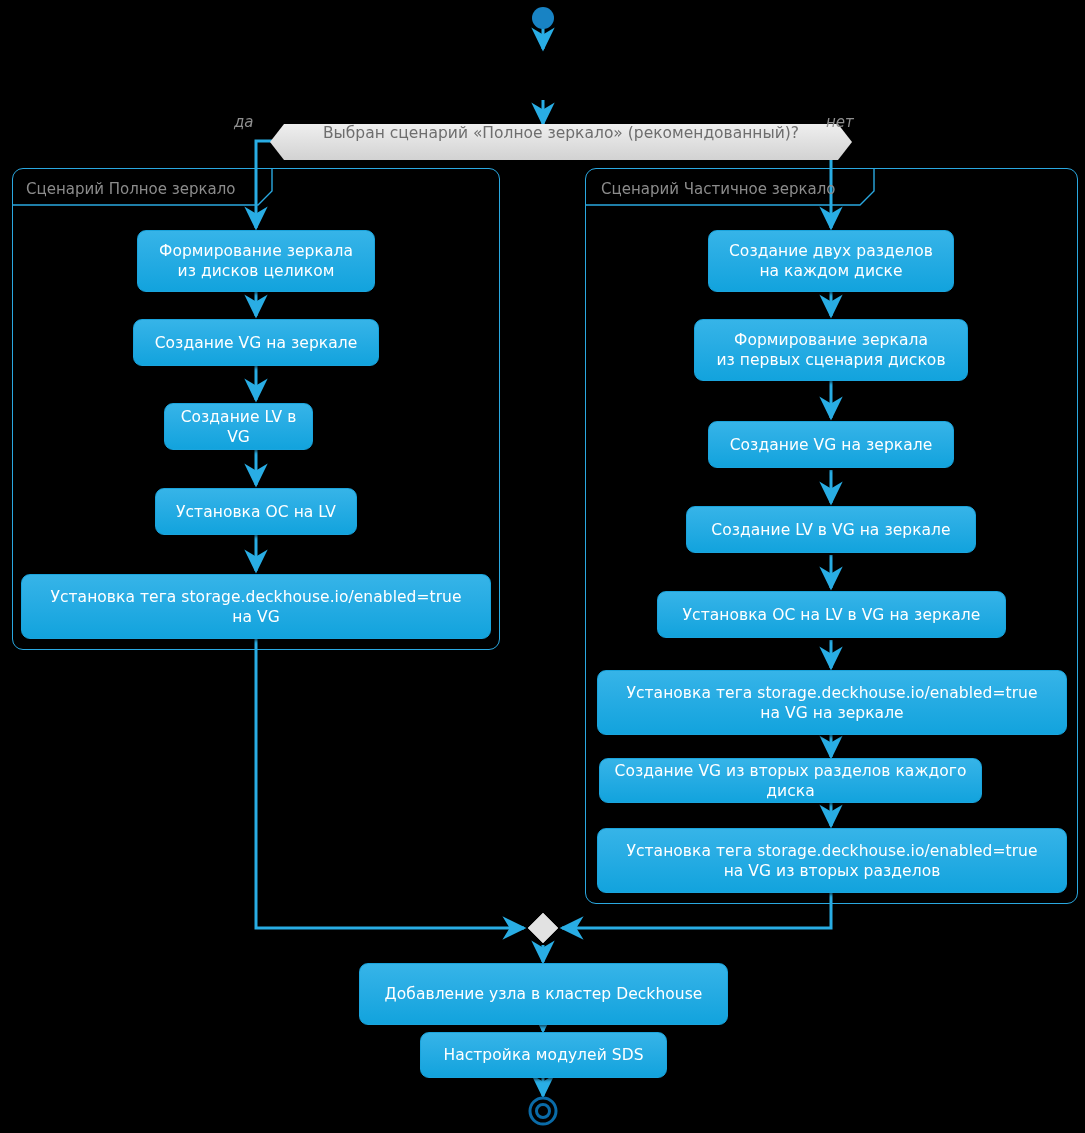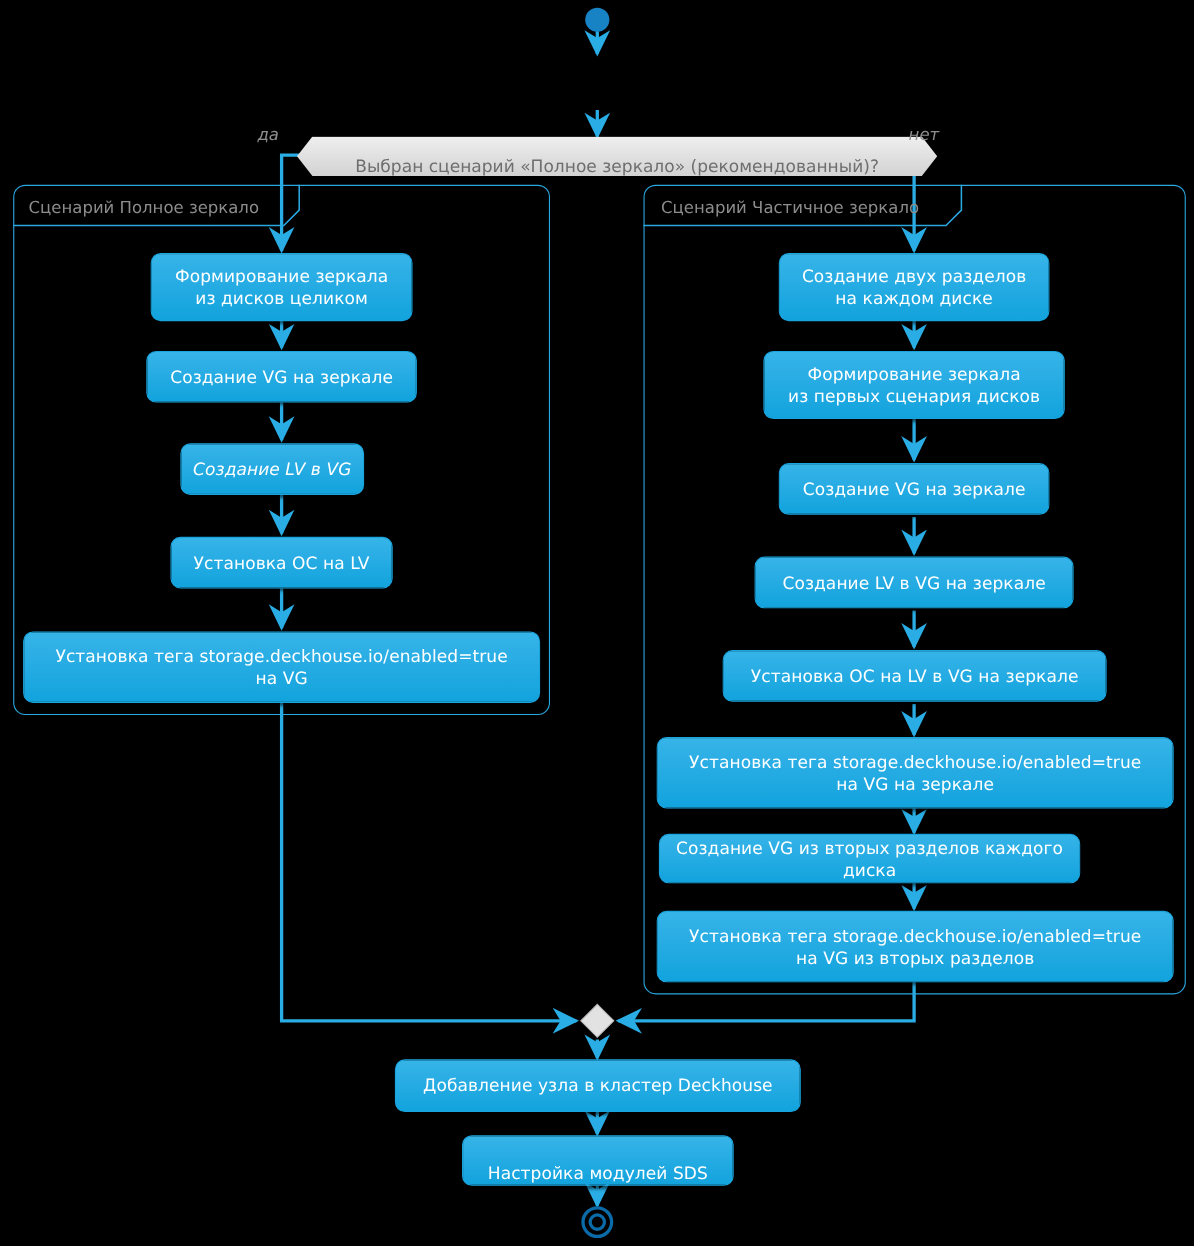--- a/index.html
+++ b/index.html
@@ -39,21 +39,21 @@
     color:#8c8c8c;
     font-size:15px;
     line-height:18px;
     white-space:nowrap;
     background:transparent;
   }
 
   
   .decision{
     position:absolute;
-    display:flex;align-items:flex-end;justify-content:center;
+    display:flex;align-items:flex-start;justify-content:center;
     background:linear-gradient(180deg,#efefef 0%,#e2e2e2 45%,#d2d2d2 100%);
     color:#6e6e6e;
     font-size:15.5px;
     clip-path:polygon(14px 0,calc(100% - 14px) 0,100% 50%,calc(100% - 14px) 100%,14px 100%,0 50%);
     box-shadow:2px 2px 3px rgba(0,0,0,0.5);
     white-space:nowrap;
     padding:0 18px;
   }
 
   
@@ -140,21 +140,21 @@
 
   <div class="node" style="left:137px;top:230px;width:238px;height:62px;flex-direction:column;">
     <span>Формирование зеркала</span>
     <span>из дисков целиком</span>
   </div>
 
   <div class="node" style="left:133px;top:319px;width:246px;height:47px;">
     <span>Создание VG на зеркале</span>
   </div>
 
-  <div class="node" style="left:164px;top:403px;width:167px;height:47px;font-style:italic;">
+  <div class="node" style="left:164px;top:403px;width:149px;height:47px;">
     <span>Создание LV в VG</span>
   </div>
 
   <div class="node" style="left:155px;top:488px;width:202px;height:47px;">
     <span>Установка ОС на LV</span>
   </div>
 
   <div class="node" style="left:21px;top:574px;width:470px;height:65px;flex-direction:column;">
     <span>Установка тега storage.deckhouse.io/enabled=true</span>
     <span>на VG</span>
@@ -195,21 +195,21 @@
 
   <div class="node" style="left:599px;top:758px;width:383px;height:45px;">
     <span>Создание VG из вторых разделов каждого диска</span>
   </div>
 
   <div class="node" style="left:597px;top:828px;width:470px;height:65px;flex-direction:column;">
     <span>Установка тега storage.deckhouse.io/enabled=true</span>
     <span>на VG из вторых разделов</span>
   </div>
 
-  <div class="node" style="left:359px;top:963px;width:369px;height:48px;">
+  <div class="node" style="left:359px;top:963px;width:369px;height:62px;">
     <span>Добавление узла в кластер Deckhouse</span>
   </div>
 
-  <div class="node" style="left:420px;top:1032px;width:247px;height:46px;align-items:flex-end;">
+  <div class="node" style="left:420px;top:1032px;width:247px;height:46px;">
     <span>Настройка модулей SDS</span>
   </div>
 
 </div>
 
 </body></html>

